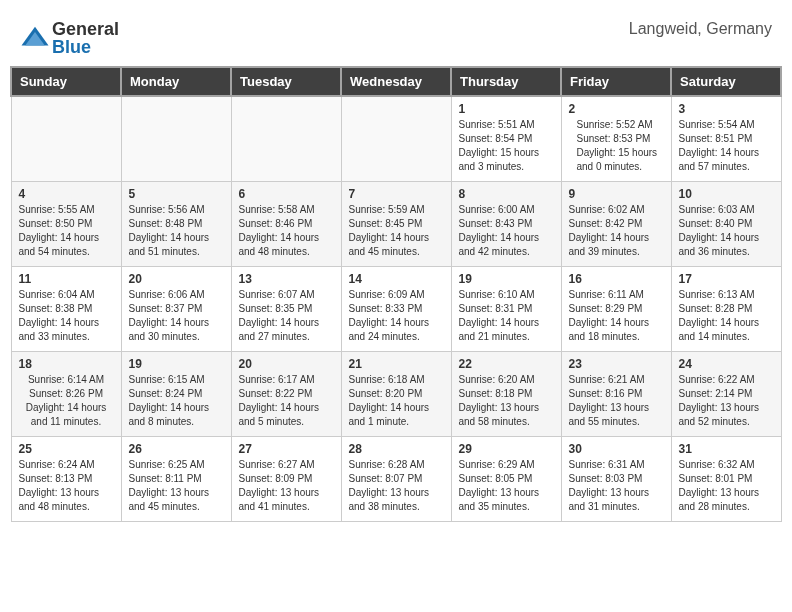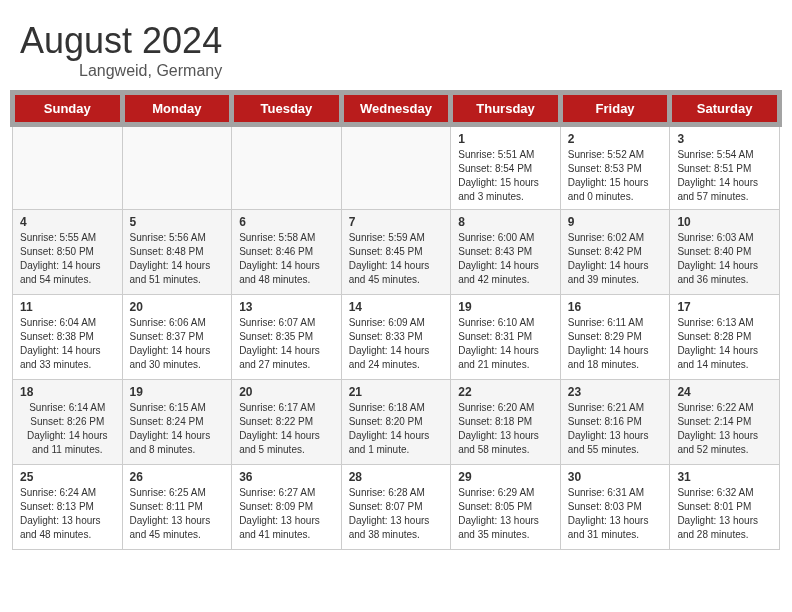--- a/index.html
+++ b/index.html
@@ -52,27 +52,27 @@
     .location {
       font-size: 16px;
       color: #555;
     }
     .calendar {
       width: 100%;
       border-collapse: collapse;
       margin-top: 5px;
     }
     .calendar th {
-      background-color: #b91c1c;
+      background-color: #404040;
       color: white;
-      text-align: center;
+      text-align: left;
       padding: 6px 8px;
       font-size: 13px;
       font-weight: bold;
-      border: 5px solid #a3a3a3;
+      border: 2px solid #a3a3a3;
     }
     .calendar td {
       vertical-align: top;
       padding: 5px 7px;
       border: 1px solid #ccc;
       width: calc(100% / 7);
       height: 85px;
       font-size: 10.5px;
       color: #333;
       background: #fff;
@@ -92,22 +92,31 @@
     .day-info {
       font-size: 10px;
       line-height: 1.4;
       color: #333;
     }
   </style>
 </head>
 <body>
 
 <div class="header">
+  <div class="logo">
+    <svg class="logo-icon" viewBox="0 0 40 40" xmlns="http://www.w3.org/2000/svg">
+      <polygon points="20,5 38,30 2,30" fill="#1a6faf"></polygon>
+      <polygon points="20,12 33,30 7,30" fill="#5a9fd4"></polygon>
+    </svg>
+    <div class="logo-text">
+      <span class="logo-general">General</span>
+      <span class="logo-blue">Blue</span>
+    </div>
+  </div>
   <div class="title-section">
-    <div class="month-year">August 2024</div>
     <div class="location">Langweid, Germany</div>
   </div>
 </div>
 
 <table class="calendar">
   <thead>
     <tr>
     <th>Sunday</th>
         <th>Monday</th>
         <th>Tuesday</th>
@@ -125,21 +134,21 @@
         <td class="empty"></td>
         <td>
           <span class="day-number">1</span>
           <div class="day-info" style="white-space: pre-line;">Sunrise: 5:51 AM
 Sunset: 8:54 PM
 Daylight: 15 hours
 and 3 minutes.</div>
         </td>
         <td>
           <span class="day-number">2</span>
-          <div class="day-info" style="white-space: pre-line;">Sunrise: 5:52 AM
+          <div class="day-info" style="white-space: pre-line; margin-left: 8px;">Sunrise: 5:52 AM
 Sunset: 8:53 PM
 Daylight: 15 hours
 and 0 minutes.</div>
         </td>
         <td>
           <span class="day-number">3</span>
           <div class="day-info" style="white-space: pre-line;">Sunrise: 5:54 AM
 Sunset: 8:51 PM
 Daylight: 14 hours
 and 57 minutes.</div>
@@ -307,21 +316,21 @@
 and 48 minutes.</div>
         </td>
         <td>
           <span class="day-number">26</span>
           <div class="day-info" style="white-space: pre-line;">Sunrise: 6:25 AM
 Sunset: 8:11 PM
 Daylight: 13 hours
 and 45 minutes.</div>
         </td>
         <td>
-          <span class="day-number">36</span>
+          <span class="day-number">27</span>
           <div class="day-info" style="white-space: pre-line;">Sunrise: 6:27 AM
 Sunset: 8:09 PM
 Daylight: 13 hours
 and 41 minutes.</div>
         </td>
         <td>
           <span class="day-number">28</span>
           <div class="day-info" style="white-space: pre-line;">Sunrise: 6:28 AM
 Sunset: 8:07 PM
 Daylight: 13 hours

